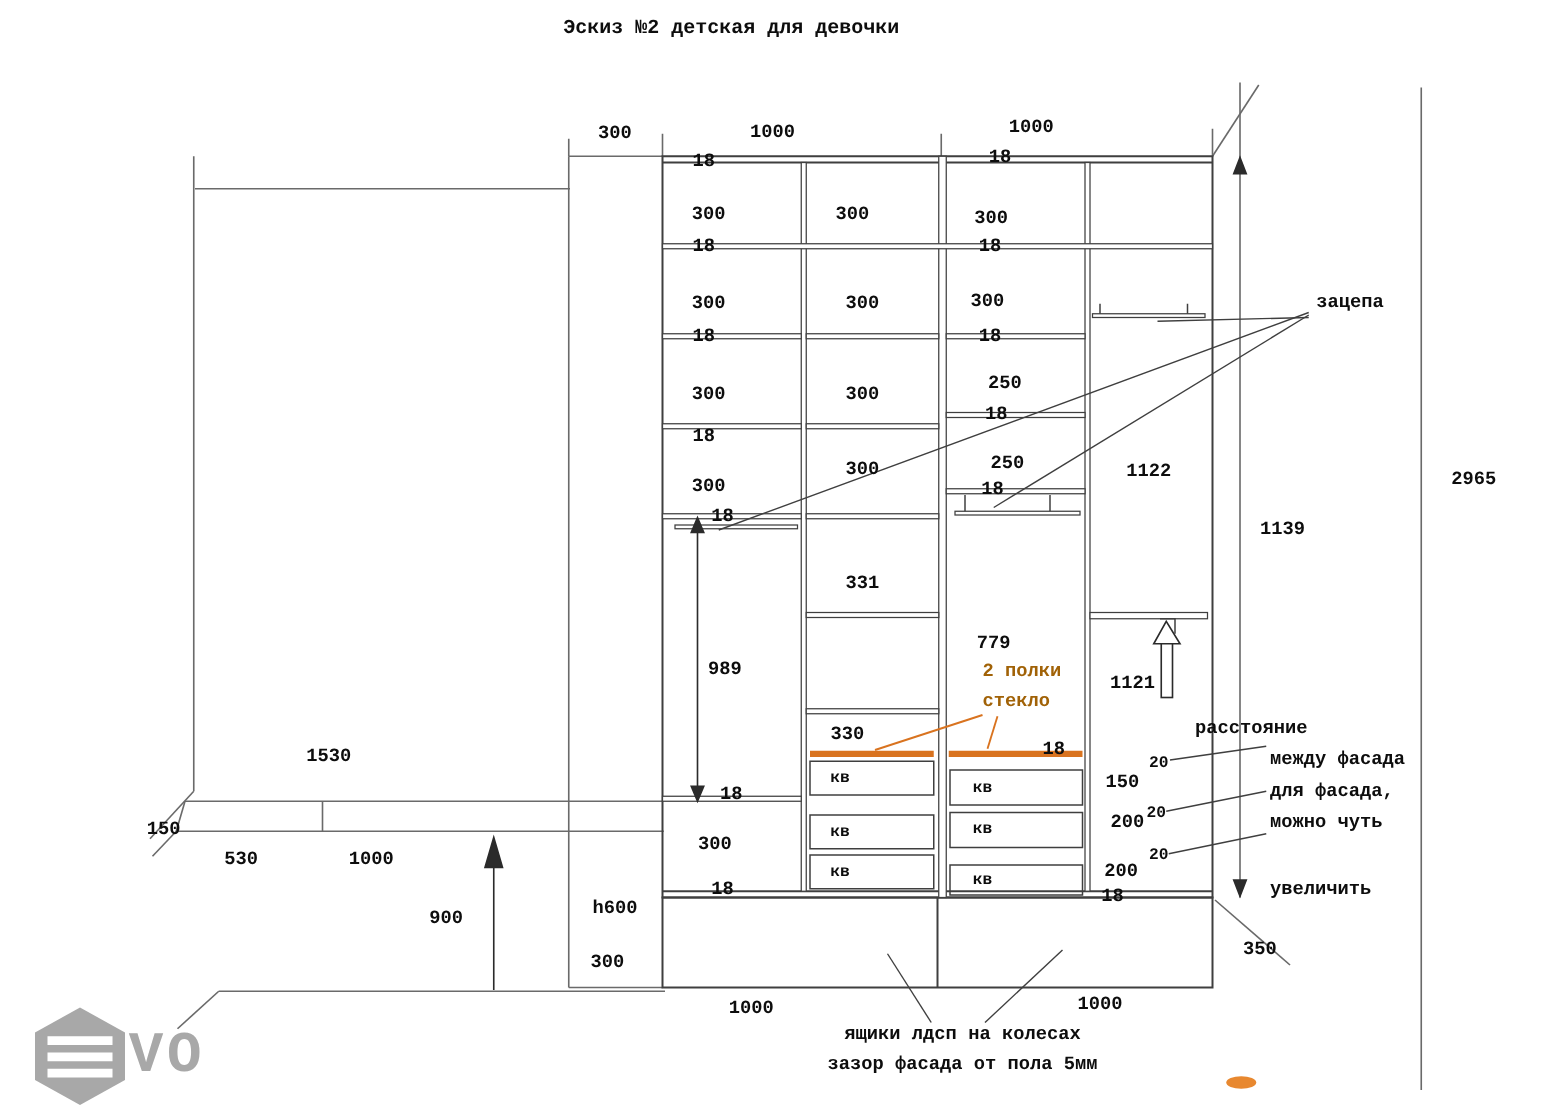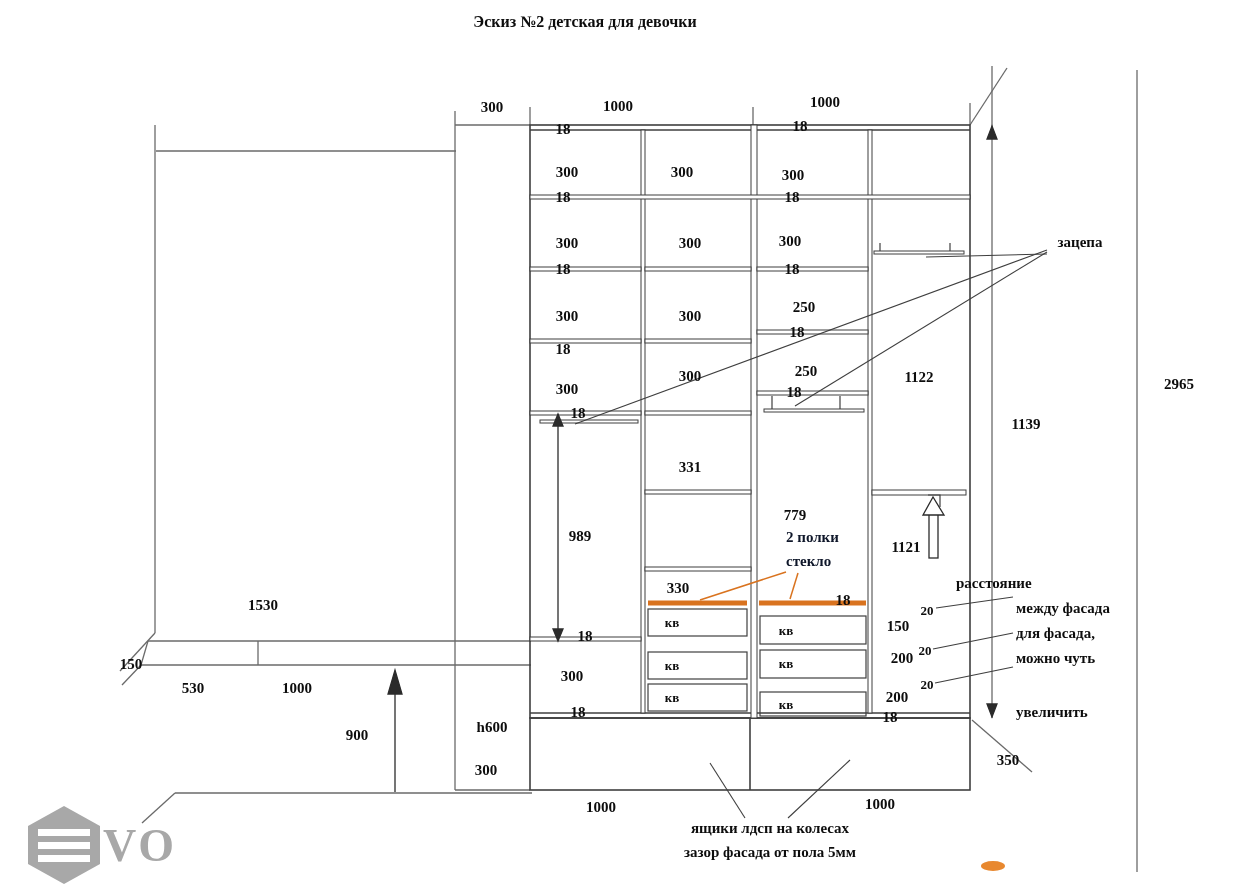--- a/index.html
+++ b/index.html
@@ -1,22 +1,22 @@
 <!DOCTYPE html>
 <html><head>
 <meta charset="utf-8">
 <style>
   html,body{margin:0;padding:0;background:#fff}
   .canvas{position:relative;width:1237px;height:892px;background:#fff;
-          font-family:Liberation Serif, serif;overflow:hidden}
+          font-family:Liberation Mono, monospace;overflow:hidden}
   .canvas > svg{position:absolute;left:0;top:0}
   .lbl{position:absolute;transform:translate(-50%,-50%);font-weight:bold;
        font-size:15px;color:#0d0d0d;white-space:nowrap;line-height:1}
   .sm{font-size:13px}
-  .orange{color:#0f172a}
+  .orange{color:#a16207}
   .la{transform:translate(0,-50%)}
   .title{font-size:16px}
   .logo-vo{position:absolute;left:103px;top:845px;transform:translate(0,-50%);
            font-size:46px;font-weight:bold;color:#a8a8a8;letter-spacing:3px}
 </style>
 </head>
 <body>
 
 <div class="canvas">
 

